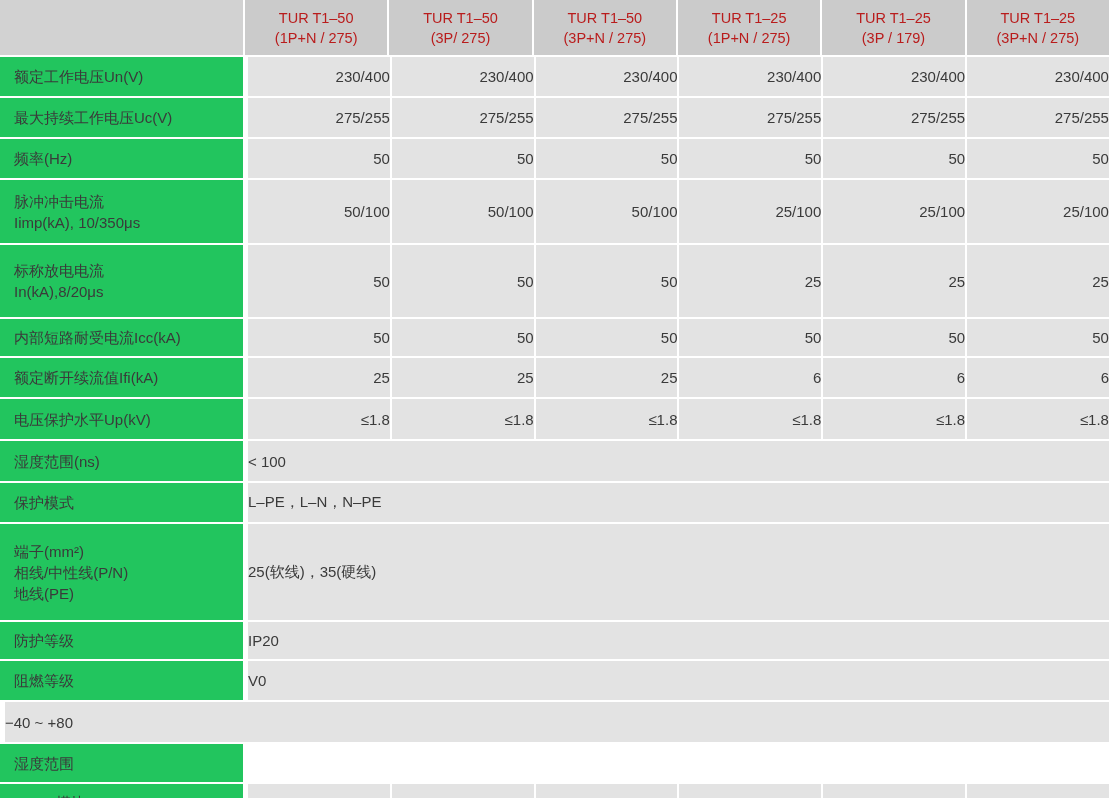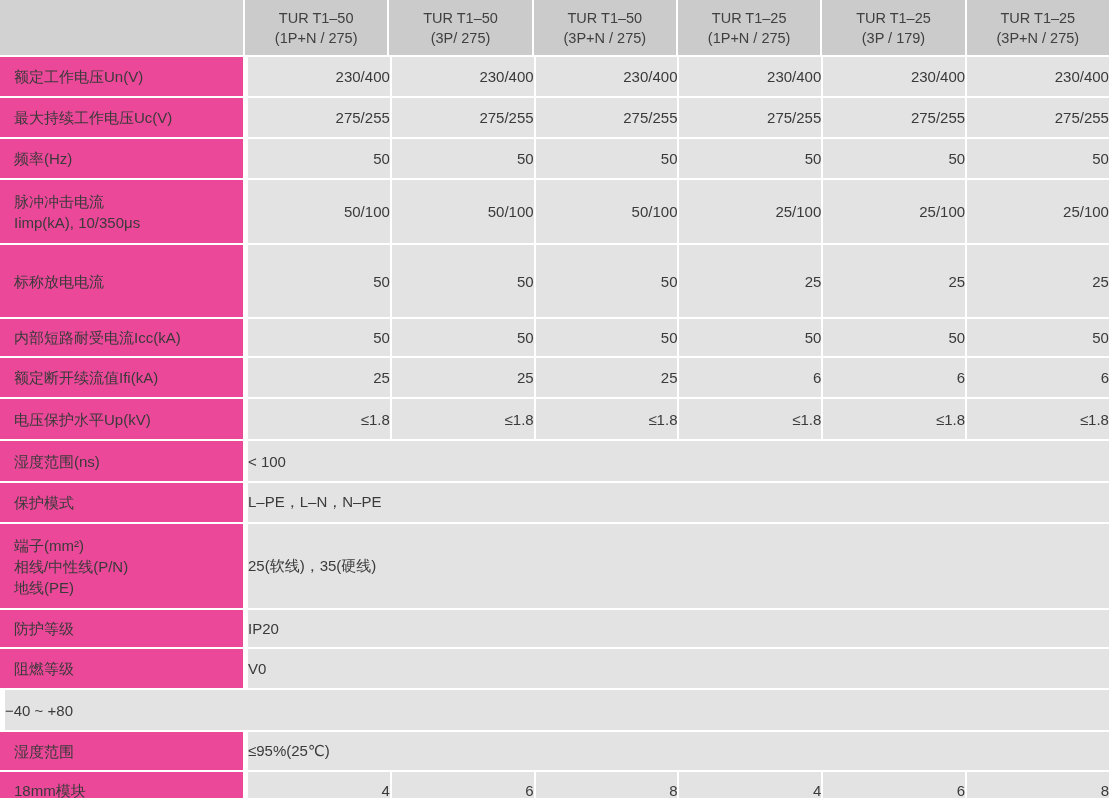--- a/index.html
+++ b/index.html
@@ -8,21 +8,21 @@
     font-family:"Liberation Sans","DejaVu Sans",sans-serif;
     color:#3a3a3a;
     -webkit-font-smoothing:antialiased;
   }
   .row{display:flex;}
   .row + .row{margin-top:2px;}
   
   .lcell{
     width:243px;
     box-sizing:border-box;
-    background:#ec4899;
+    background:#22c55e;
     display:flex;
     flex-direction:column;
     justify-content:center;
     padding-left:14px;
     padding-right:6px;
     font-size:15px;
     line-height:21px;
   }
   .lcell span{display:block;}
   
@@ -56,21 +56,21 @@
     flex:1;
     margin-left:2px;
     background:#cbcbcb;
     display:flex;
     flex-direction:column;
     align-items:center;
     justify-content:center;
     text-align:center;
     font-size:14.5px;
     line-height:20px;
-    color:#404040;
+    color:#b91c1c;
   }
   .hcell span{display:block;}
 </style>
 </head>
 <body>
 
 <div class="spec-table">
 
   <div class="row" style="height:55px">
     <div class="hlcell"></div>
@@ -193,20 +193,21 @@
         <span>25/100</span>
       </div>
     <div class="vcell">
         <span>25/100</span>
       </div>
   </div>
 
   <div class="row" style="height:72px">
     <div class="lcell">
       <span>标称放电电流</span>
+      <span>In(kA),8/20μs</span>
     </div>
     <div class="vcell first">
         <span>50</span>
       </div>
     <div class="vcell">
         <span>50</span>
       </div>
     <div class="vcell">
         <span>50</span>
       </div>
@@ -304,21 +305,21 @@
 
   <div class="row" style="height:39px">
     <div class="lcell">
         <span>保护模式</span>
       </div>
     <div class="scell">
         <span>L–PE，L–N，N–PE</span>
       </div>
   </div>
 
-  <div class="row" style="height:84px">
+  <div class="row" style="height:96px">
     <div class="lcell">
       <span>端子(mm²)</span>
       <span>相线/中性线(P/N)</span>
       <span>地线(PE)</span>
     </div>
     <div class="scell">
         <span>25(软线)，35(硬线)</span>
       </div>
   </div>
 
@@ -343,23 +344,20 @@
   <div class="row" style="height:40px">
     <div class="scell">
         <span>−40 ~ +80</span>
       </div>
   </div>
 
   <div class="row" style="height:38px">
     <div class="lcell">
         <span>湿度范围</span>
       </div>
-    <div class="scell">
-        <span>≤95%(25℃)</span>
-      </div>
   </div>
 
   <div class="row" style="height:37px">
     <div class="lcell">
         <span>18mm模块</span>
       </div>
     <div class="vcell first">
         <span>4</span>
       </div>
     <div class="vcell">

